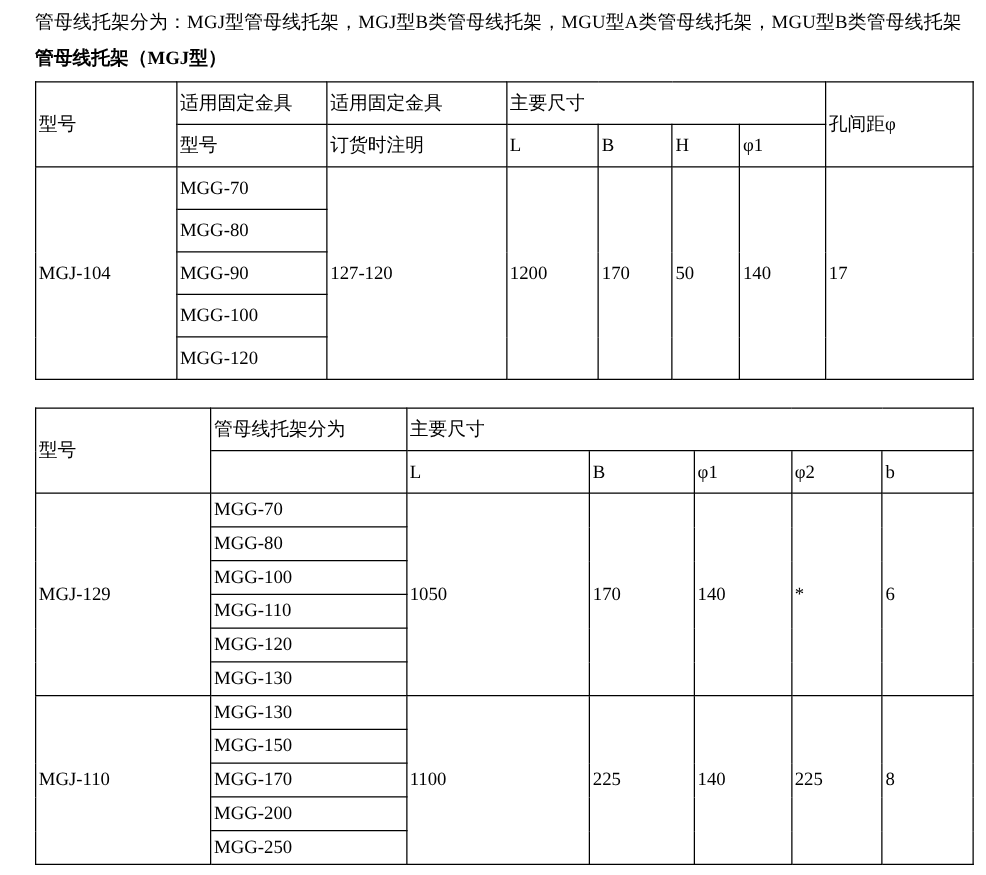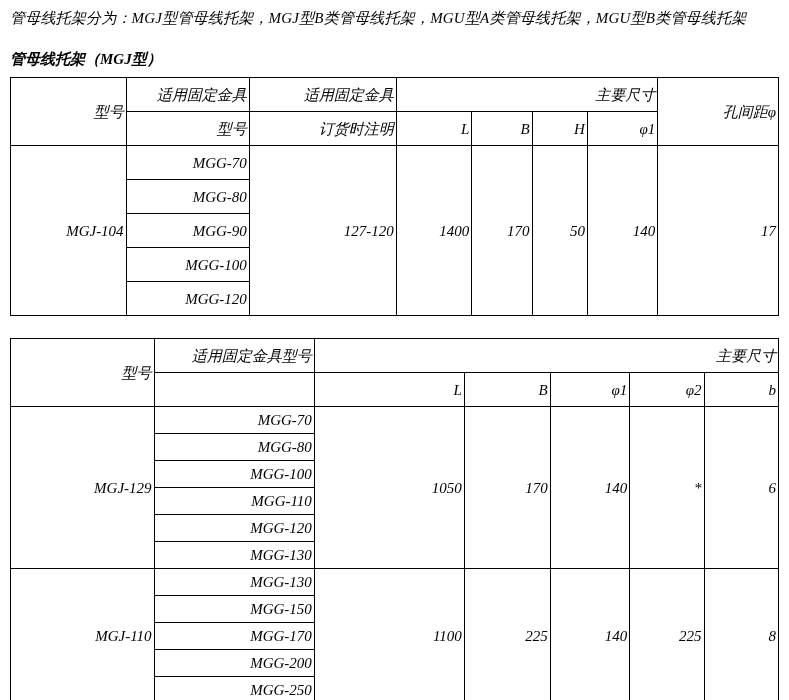--- a/index.html
+++ b/index.html
@@ -13,44 +13,43 @@
     font-family: "Liberation Serif", "DejaVu Serif", serif;
     color: #000000;
     font-size: 15px;
     overflow: hidden;
   }
   .page {
     position: relative;
     width: 789px;
     height: 700px;
     box-sizing: border-box;
-    padding: 6px 10px 0 10px;
-    font-style: italic;
+    padding: 6px 10px 0 28px;
   }
   .intro {
     font-size: 15px;
     line-height: 25px;
     margin: 0 0 4px 0;
     letter-spacing: 0.2px;
   }
   .section-title {
     font-weight: bold;
     font-size: 15px;
     line-height: 24px;
-    margin: 16px 0 6px 0;
+    margin: 4px 0 6px 0;
   }
   table.grid {
     border-collapse: collapse;
     table-layout: fixed;
     width: 100%;
     font-size: 15px;
   }
   table.grid td, table.grid th {
     border: 1px solid #000000;
-    text-align: right;
+    text-align: left;
     vertical-align: middle;
     font-weight: normal;
     padding: 3px 2px;
     line-height: 20px;
   }
   .t1 { width: 611px; }
   .t2 { width: 611px; }
   .note {
     font-size: 15px;
     line-height: 24px;
@@ -96,21 +95,21 @@
         <td class="h-tall">L</td>
         <td class="h-tall">B</td>
         <td class="h-tall">H</td>
         <td class="h-tall">φ1</td>
       </tr>
 
       <tr>
         <td rowspan="5">MGJ-104</td>
         <td class="cell-tall">MGG-70</td>
         <td rowspan="5">127-120</td>
-        <td rowspan="5">1400</td>
+        <td rowspan="5">1200</td>
         <td rowspan="5">170</td>
         <td rowspan="5">50</td>
         <td rowspan="5">140</td>
         <td rowspan="5">17</td>
       </tr>
       <tr>
         <td class="cell-tall">MGG-80</td>
       </tr>
       <tr>
         <td class="cell-tall">MGG-90</td>
@@ -133,21 +132,21 @@
       <col style="width:125px">
       <col style="width:117px">
       <col style="width:67px">
       <col style="width:62px">
       <col style="width:58px">
       <col style="width:58px">
     </colgroup>
     <tbody>
       <tr>
         <td rowspan="2" class="h-tall">型号</td>
-        <td class="h-tall">适用固定金具型号</td>
+        <td class="h-tall">管母线托架分为</td>
         <td colspan="5" class="h-tall">主要尺寸</td>
       </tr>
       <tr>
         <td class="h-tall">&nbsp;</td>
         <td class="h-tall">L</td>
         <td class="h-tall">B</td>
         <td class="h-tall">φ1</td>
         <td class="h-tall">φ2</td>
         <td class="h-tall">b</td>
       </tr>

